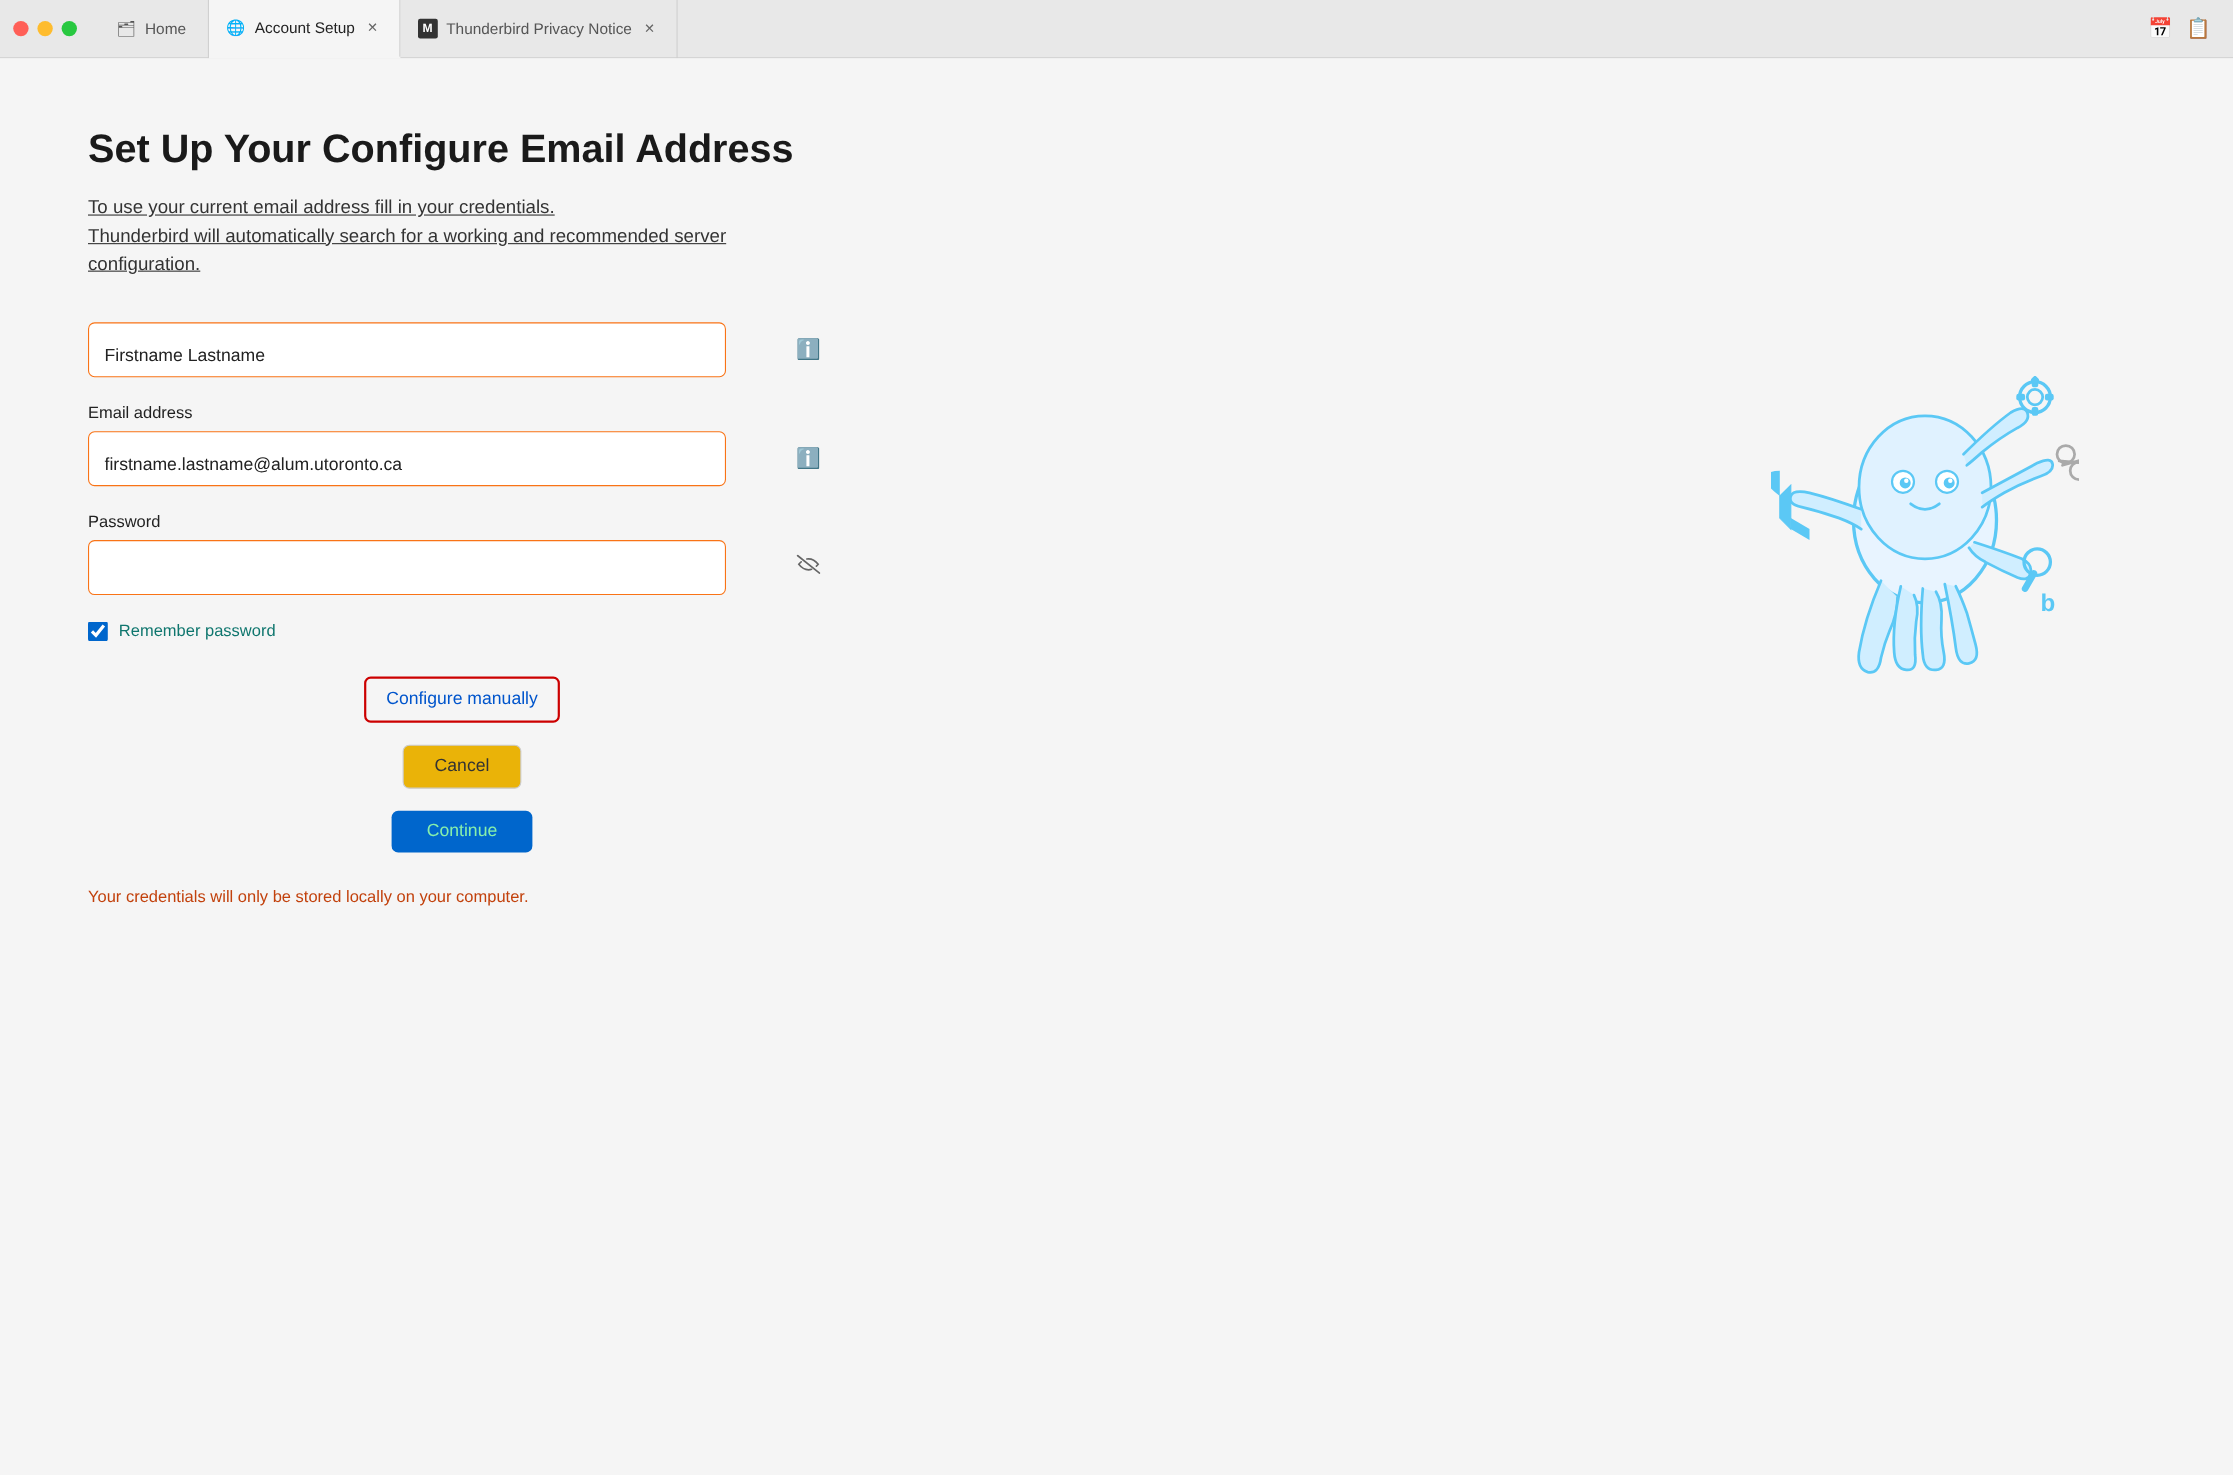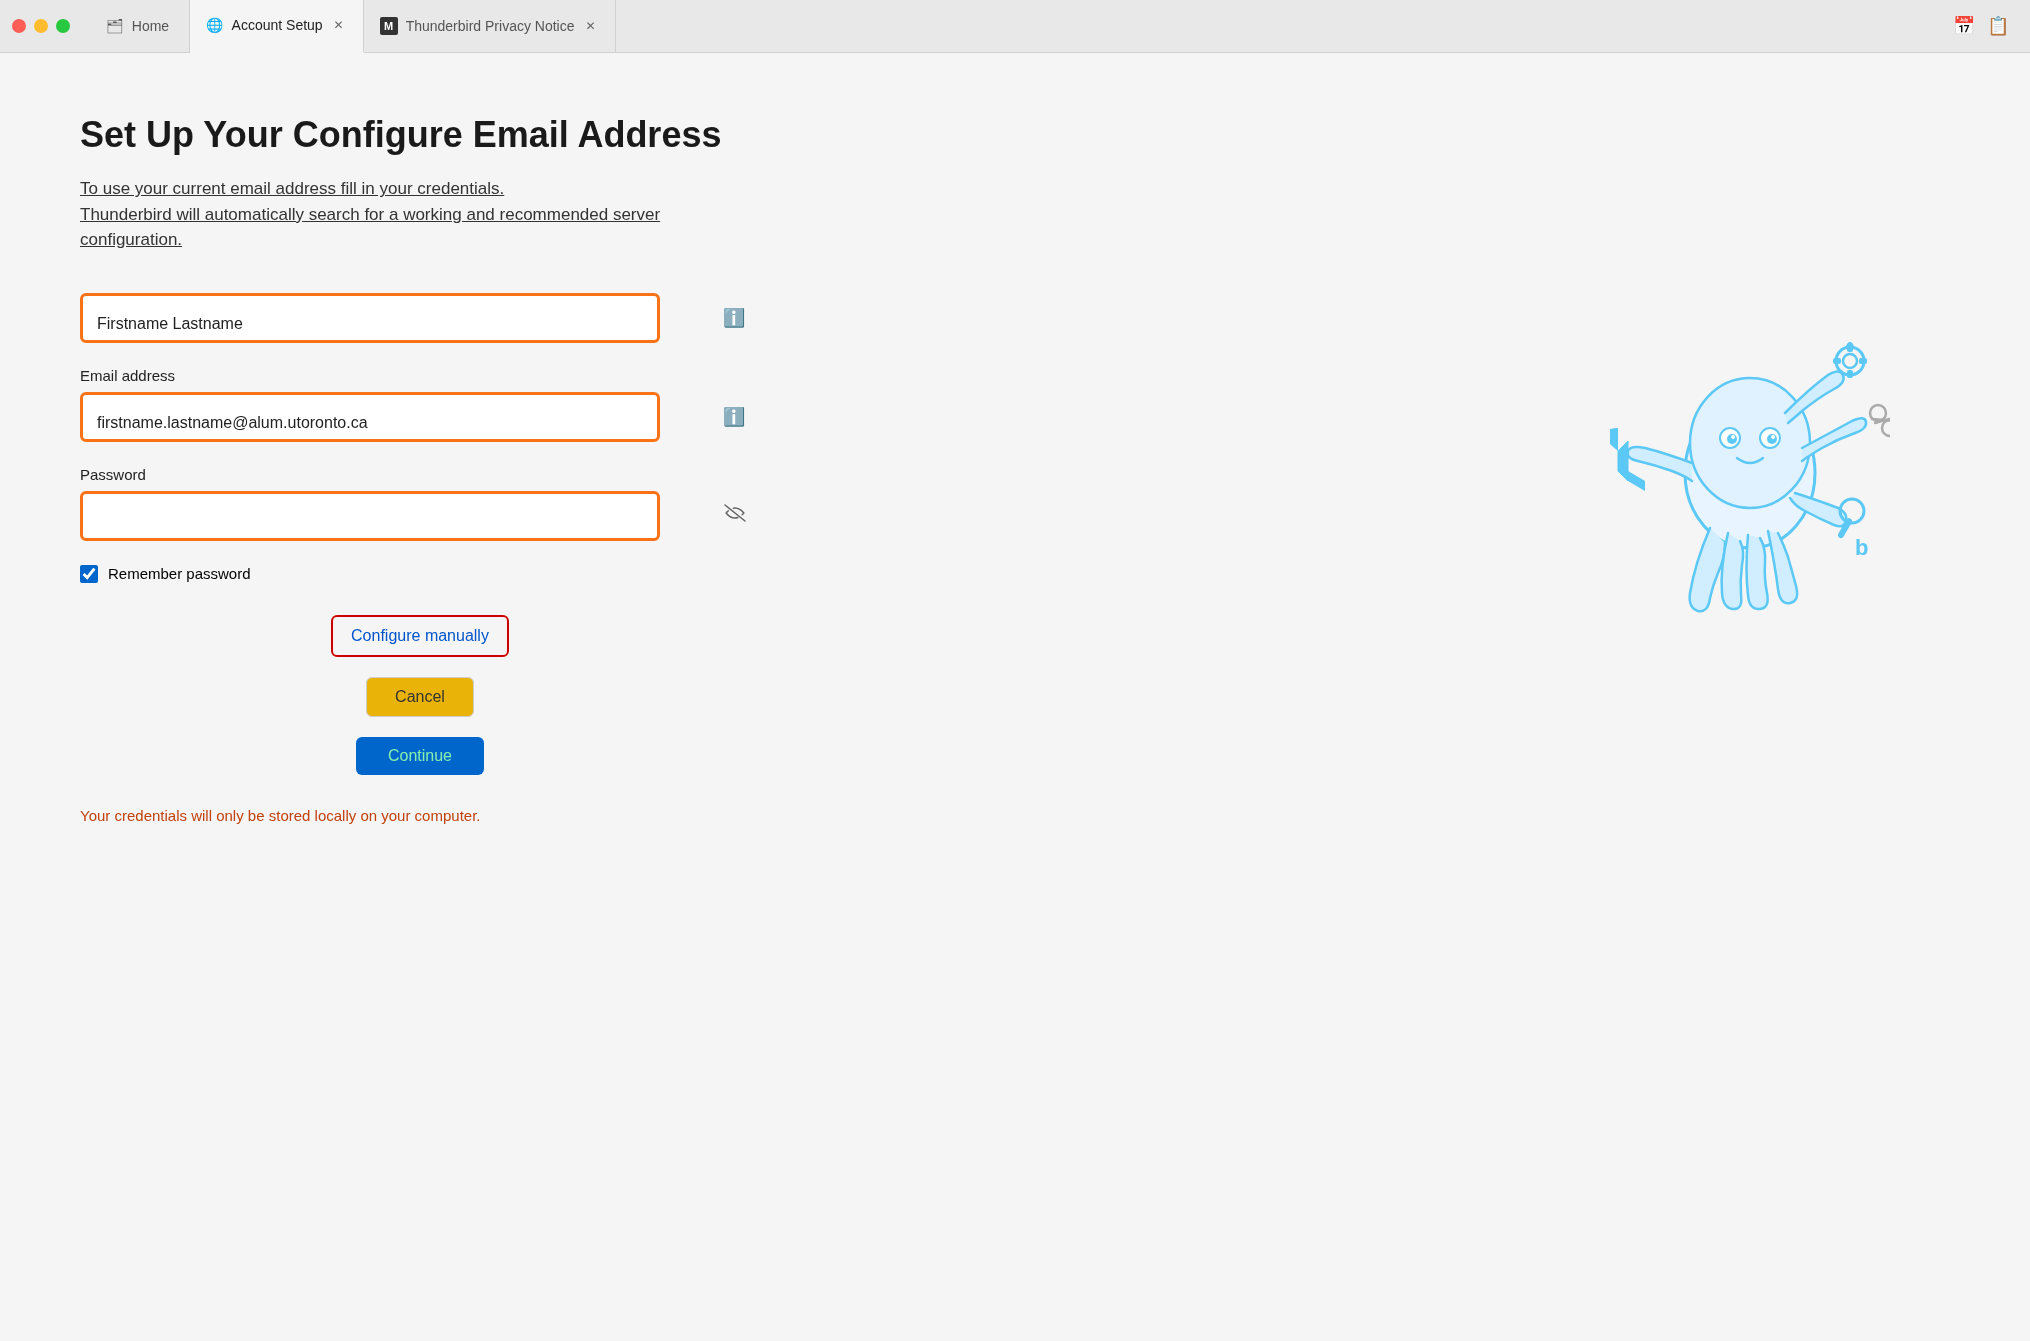--- a/index.html
+++ b/index.html
@@ -151,21 +151,21 @@
 
     .input-wrapper {
       position: relative;
       display: flex;
       align-items: center;
     }
 
     .form-input {
       width: 580px;
       height: 50px;
-      border: 3px solid #f97316;
+      border: 1px solid #f97316;
       border-radius: 6px;
       padding: 12px 44px 0 14px;
       font-size: 16px;
       color: #222;
       background: #fff;
       outline: none;
     }
 
     .input-icon {
       position: absolute;
@@ -190,21 +190,21 @@
 
     .remember-checkbox {
       width: 18px;
       height: 18px;
       accent-color: #0066cc;
       cursor: pointer;
     }
 
     .remember-label {
       font-size: 15px;
-      color: #000000;
+      color: #0f766e;
     }
 
     .action-row {
       display: flex;
       align-items: center;
       gap: 20px;
       margin-bottom: 32px;
       flex-direction: column;
     }
 

